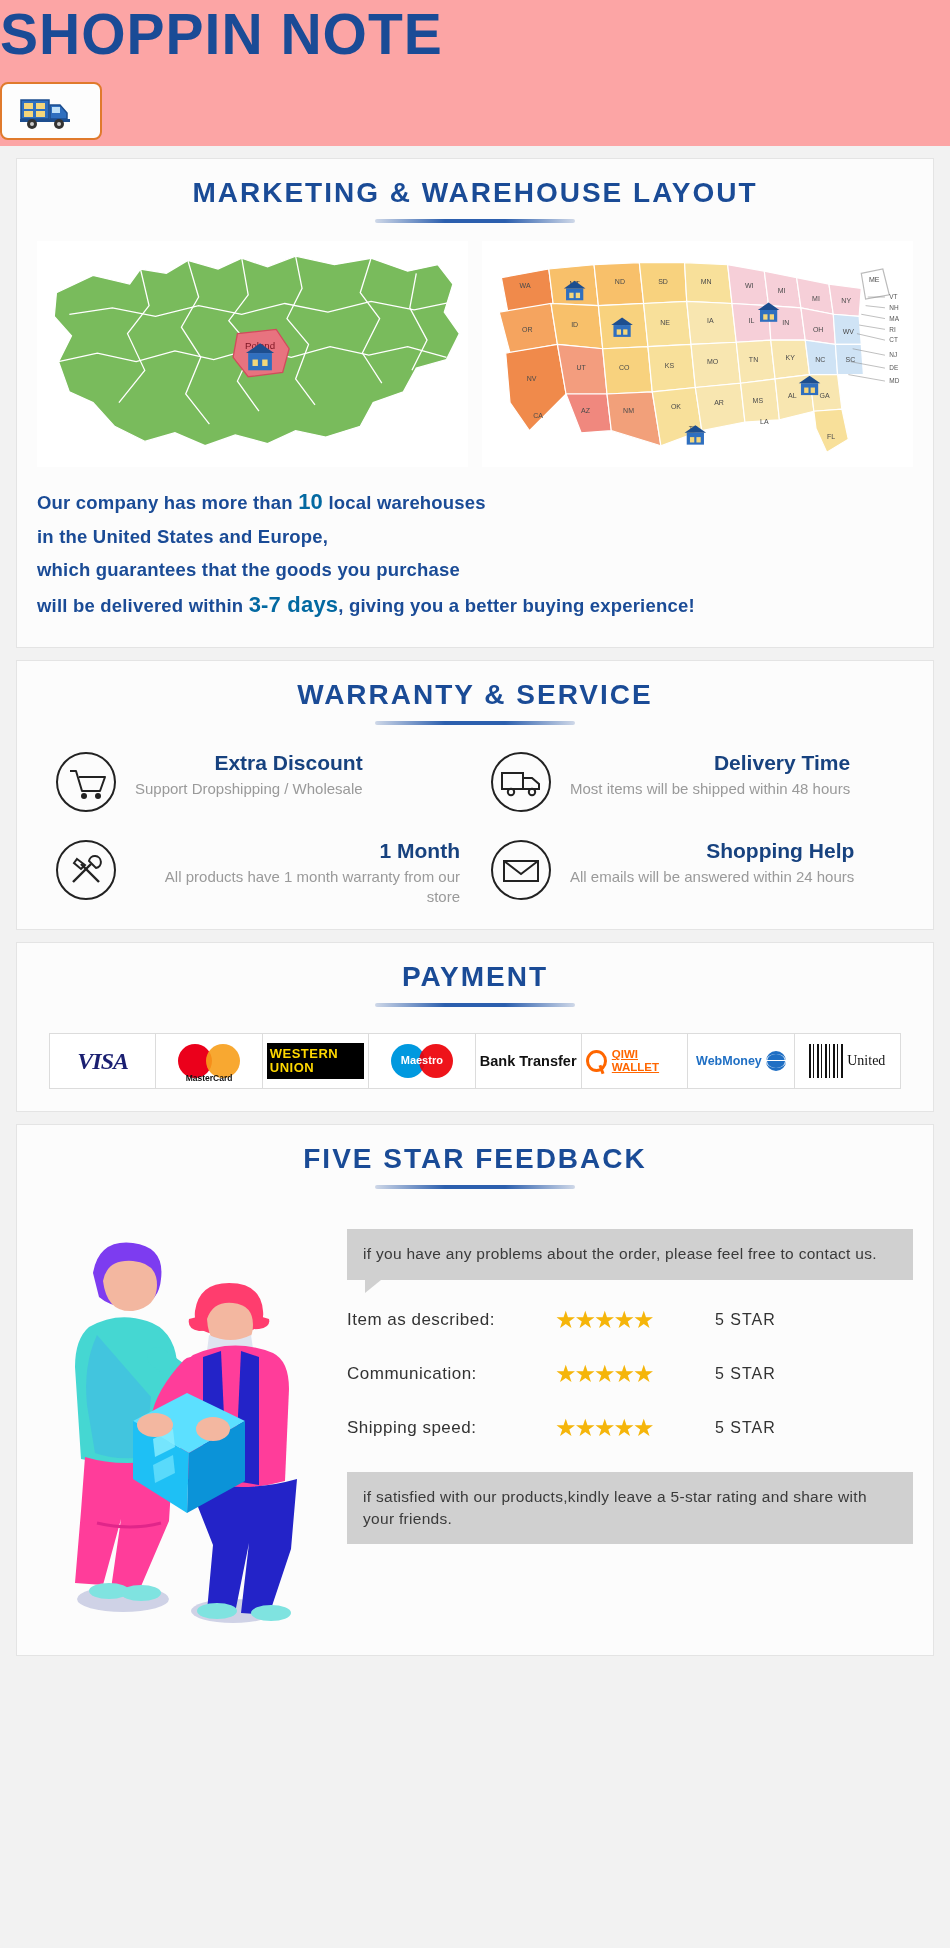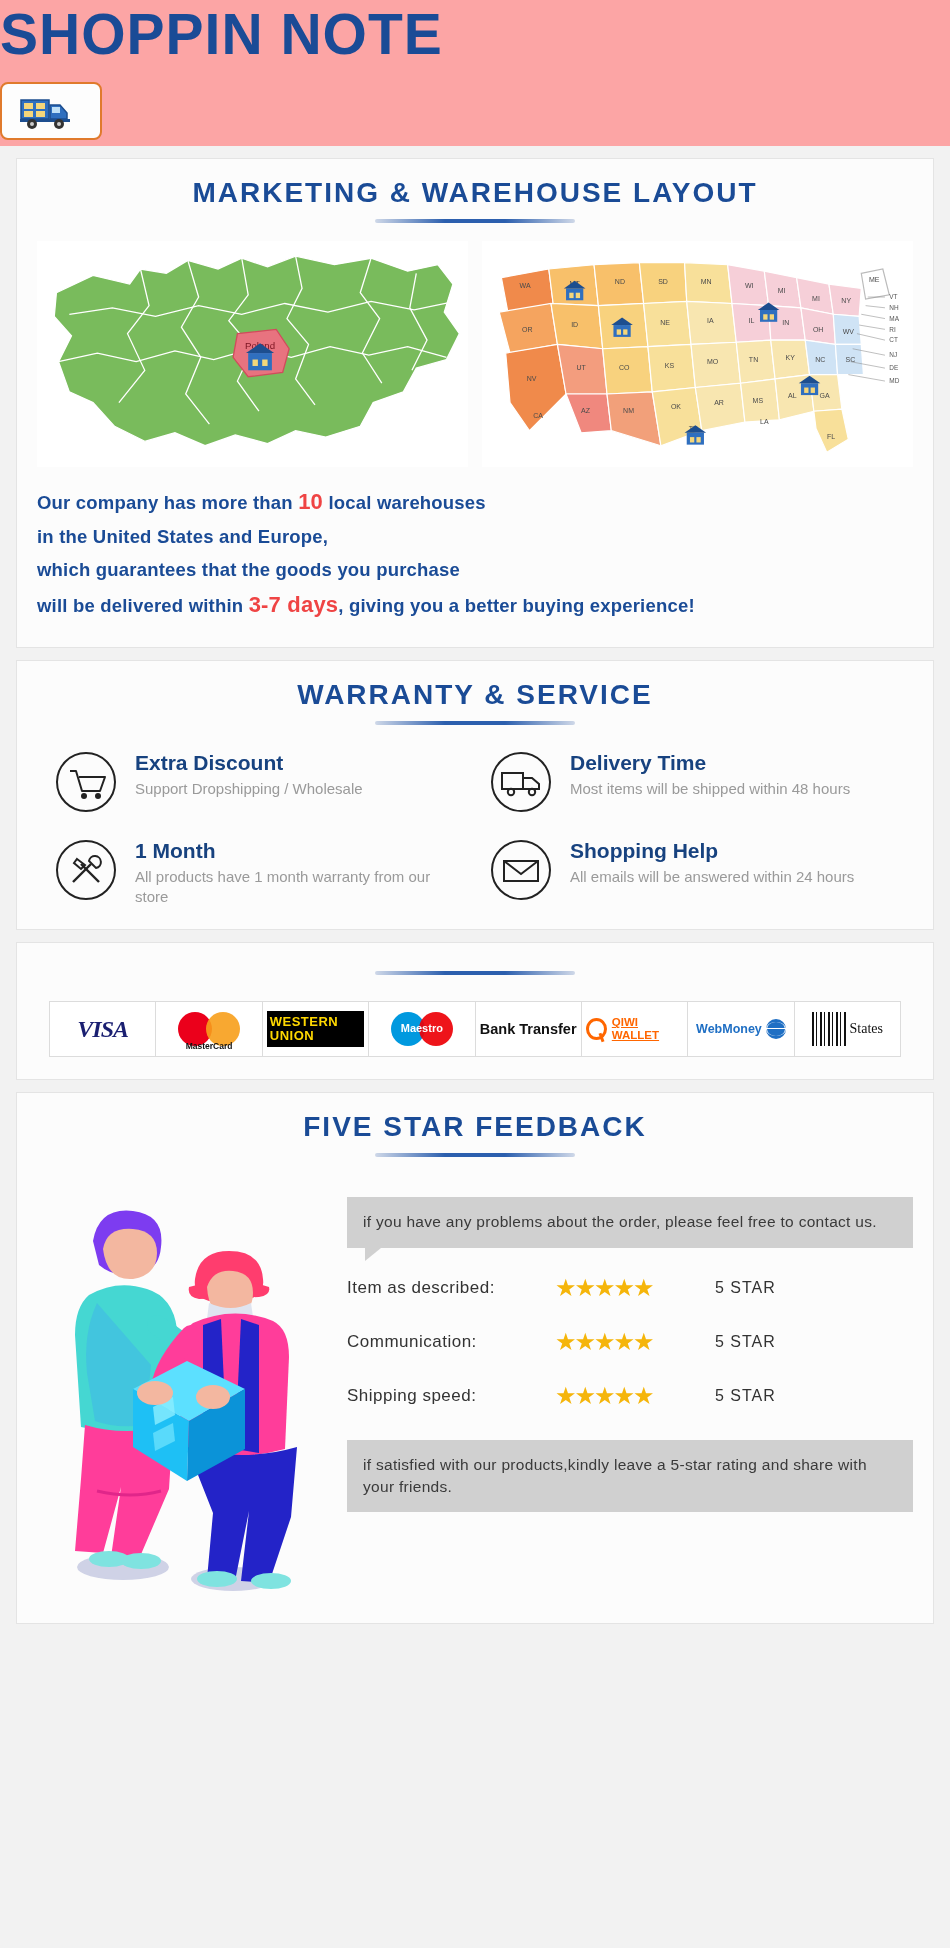--- a/index.html
+++ b/index.html
@@ -65,31 +65,31 @@
   .map-box { flex: 1 1 50%; }
   .map-box svg { display: block; width: 100%; height: auto; }
 
   .ship-text { margin-top: 16px; line-height: 1.75; }
   .ship-text p {
     font-size: 18.5px;
     font-weight: bold;
     color: #1a4b96;
     letter-spacing: .2px;
   }
-  .ship-text .hl { color: #ef4444; font-size: 22px; }
+  .ship-text .hl { color: #0369a1; font-size: 22px; }
 
   
   .warranty-grid {
     display: grid;
     grid-template-columns: 1fr 1fr;
     gap: 26px 30px;
     margin-top: 26px;
     padding: 0 18px;
   }
-  .w-item { display: flex; gap: 18px; align-items: flex-start; }
+  .w-item { display: flex; gap: 18px; align-items: flex-start; text-align: right; }
   .w-ico { flex: 0 0 62px; height: 62px; }
   .w-ico svg { display:block; width: 62px; height: 62px; }
   .w-title { font-size: 21px; font-weight: bold; color: #17427f; margin-bottom: 4px; }
   .w-desc { font-size: 15px; color: #9a9a9a; line-height: 1.35; }
 
   
   .pay-row {
     display: flex;
     margin-top: 26px;
     border: 1px solid #dcdcdc;
@@ -448,20 +448,21 @@
         <div>
           <div class="w-title">Shopping Help</div>
           <div class="w-desc">All emails will be answered within 24 hours</div>
         </div>
       </div>
 
     </div>
   </div>
 
   <div class="card">
+    <div class="sect-title">PAYMENT</div>
     <div class="rule"></div>
 
     <div class="pay-row">
       <div class="pay-cell">
         <span class="visa">VISA</span>
       </div>
       <div class="pay-cell">
         <span class="mc-wrap">
           <span class="c c1"></span>
             <span class="c c2"></span>
@@ -489,21 +490,21 @@
       </div>
       <div class="pay-cell">
         <span class="wm">
           <span class="t">WebMoney</span>
           <span class="g"></span>
         </span>
       </div>
       <div class="pay-cell">
         <span class="boleto">
           <span class="barcode"></span>
-          <span class="t">States</span>
+          <span class="t">United</span>
         </span>
       </div>
     </div>
   </div>
 
   <div class="card big">
     <div class="sect-title">FIVE STAR FEEDBACK</div>
     <div class="rule"></div>
 
     <div class="fb-wrap">

